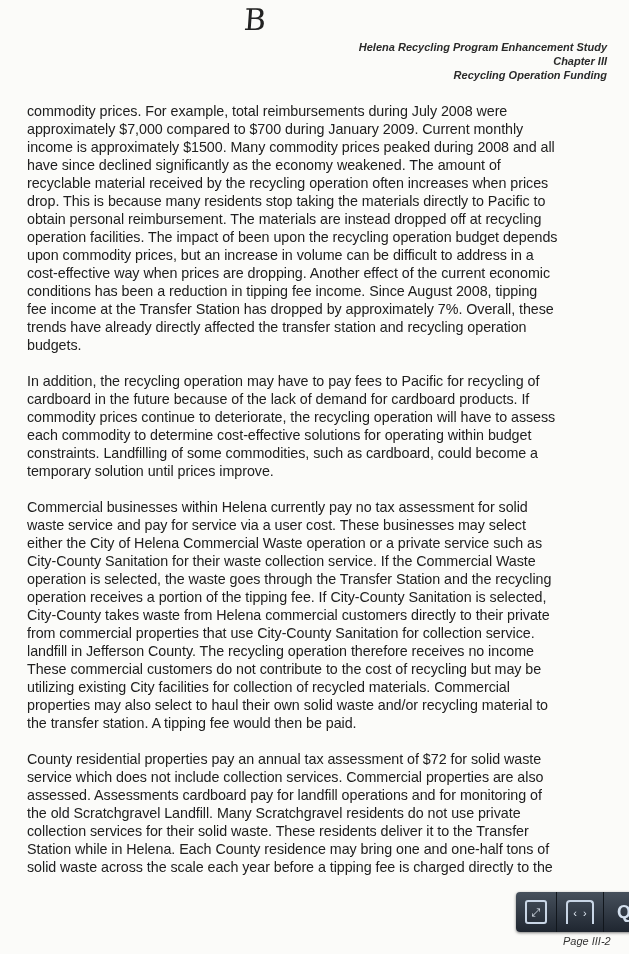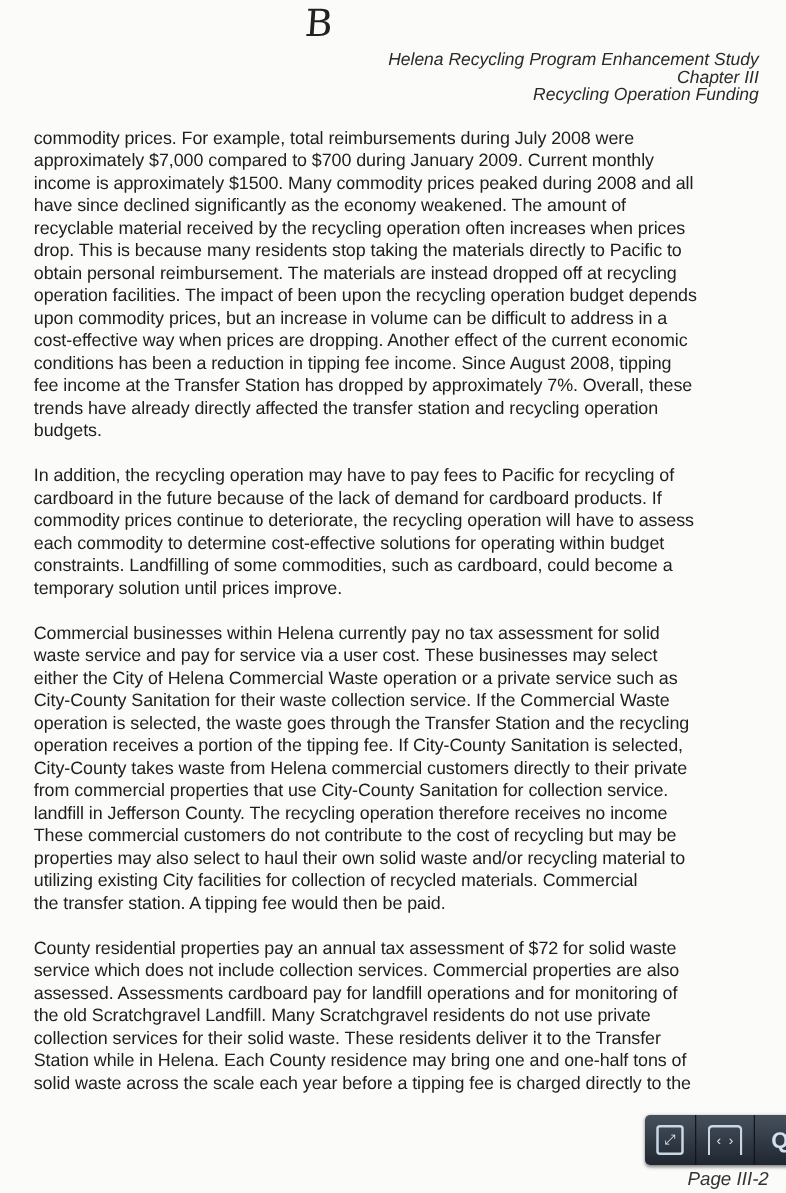--- a/index.html
+++ b/index.html
@@ -8,21 +8,21 @@
     background: #fbfbf9; position: relative;
     font-family: "Liberation Sans", sans-serif; color: #1e1e1e;
   }
   .hand-mark {
     position: absolute; left: 244px; top: 2px;
     font-family: "DejaVu Serif", serif; font-size: 30px; color: #222;
     transform: skewX(-4deg); letter-spacing: 0;
   }
   .header {
     position: absolute; right: 22px; top: 40px; text-align: right;
-    font-style: italic; font-size: 14px; line-height: 14px; color: #2a2a2a;
+    font-style: italic; font-size: 11px; line-height: 14px; color: #2a2a2a; font-weight: bold;
   }
   .body-text { position: absolute; left: 27px; width: 582px; top: 102px; }
   .para {
     font-size: 14.3px; line-height: 18.0px; margin: 0 0 18px 0;
     color: #202020; letter-spacing: -0.05px;
   }
   .para .ln { display: block; white-space: nowrap; }
   .toolbar {
     position: absolute; left: 516px; top: 892px; width: 130px; height: 40px;
     background: linear-gradient(#46505c, #1f2630);
@@ -36,22 +36,22 @@
   .tb-btn.b1 { width: 40px; }
   .tb-btn.b2 { width: 46px; }
   .tb-btn.b3 { width: 40px; border-right: none; }
   .tb-icon {
     width: 22px; height: 24px; border: 2px solid #c9d6e6; border-radius: 3px;
     display: flex; align-items: center; justify-content: center;
     font-size: 11px; color: #e0e8f2; line-height: 10px; box-sizing: border-box;
   }
   .tb-icon.nav { width: 28px; border-bottom: none; border-radius: 4px 4px 0 0; }
   .page-num {
-    position: absolute; left: 550px; top: 935px; font-style: italic;
-    font-size: 15px; color: #333; text-align: right;
+    position: absolute; left: 563px; top: 935px; font-style: italic;
+    font-size: 11px; color: #333; text-align: right;
   }
 </style>
 </head>
 <body>
 
 <div class="hand-mark">B</div>
 
 <div class="header">
   <div>Helena Recycling Program Enhancement Study</div>
   <div>Chapter III</div>
@@ -87,22 +87,22 @@
     <span class="ln">Commercial businesses within Helena currently pay no tax assessment for solid</span>
     <span class="ln">waste service and pay for service via a user cost. These businesses may select</span>
     <span class="ln">either the City of Helena Commercial Waste operation or a private service such as</span>
     <span class="ln">City-County Sanitation for their waste collection service.  If the Commercial Waste</span>
     <span class="ln">operation is selected, the waste goes through the Transfer Station and the recycling</span>
     <span class="ln">operation receives a portion of the tipping fee.  If City-County Sanitation is selected,</span>
     <span class="ln">City-County takes waste from Helena commercial customers directly to their private</span>
     <span class="ln">from commercial properties that use City-County Sanitation for collection service.</span>
     <span class="ln">landfill in Jefferson County.  The recycling operation therefore receives no income</span>
     <span class="ln">These commercial customers do not contribute to the cost of recycling but may be</span>
+    <span class="ln">utilizing existing City facilities for collection of recycled materials.  Commercial</span>
     <span class="ln">properties may also select to haul their own solid waste and/or recycling material to</span>
-    <span class="ln">utilizing existing City facilities for collection of recycled materials.  Commercial</span>
     <span class="ln">the transfer station.  A tipping fee would then be paid.</span>
   </p>
   <p class="para">
     <span class="ln">County residential properties pay an annual tax assessment of $72 for solid waste</span>
     <span class="ln">service which does not include collection services.  Commercial properties are also</span>
     <span class="ln">assessed.  Assessments cardboard pay for landfill operations and for monitoring of</span>
     <span class="ln">the old Scratchgravel Landfill.  Many Scratchgravel residents do not use private</span>
     <span class="ln">collection services for their solid waste.  These residents deliver it to the Transfer</span>
     <span class="ln">Station while in Helena.  Each County residence may bring one and one-half tons of</span>
     <span class="ln">solid waste across the scale each year before a tipping fee is charged directly to the</span>

